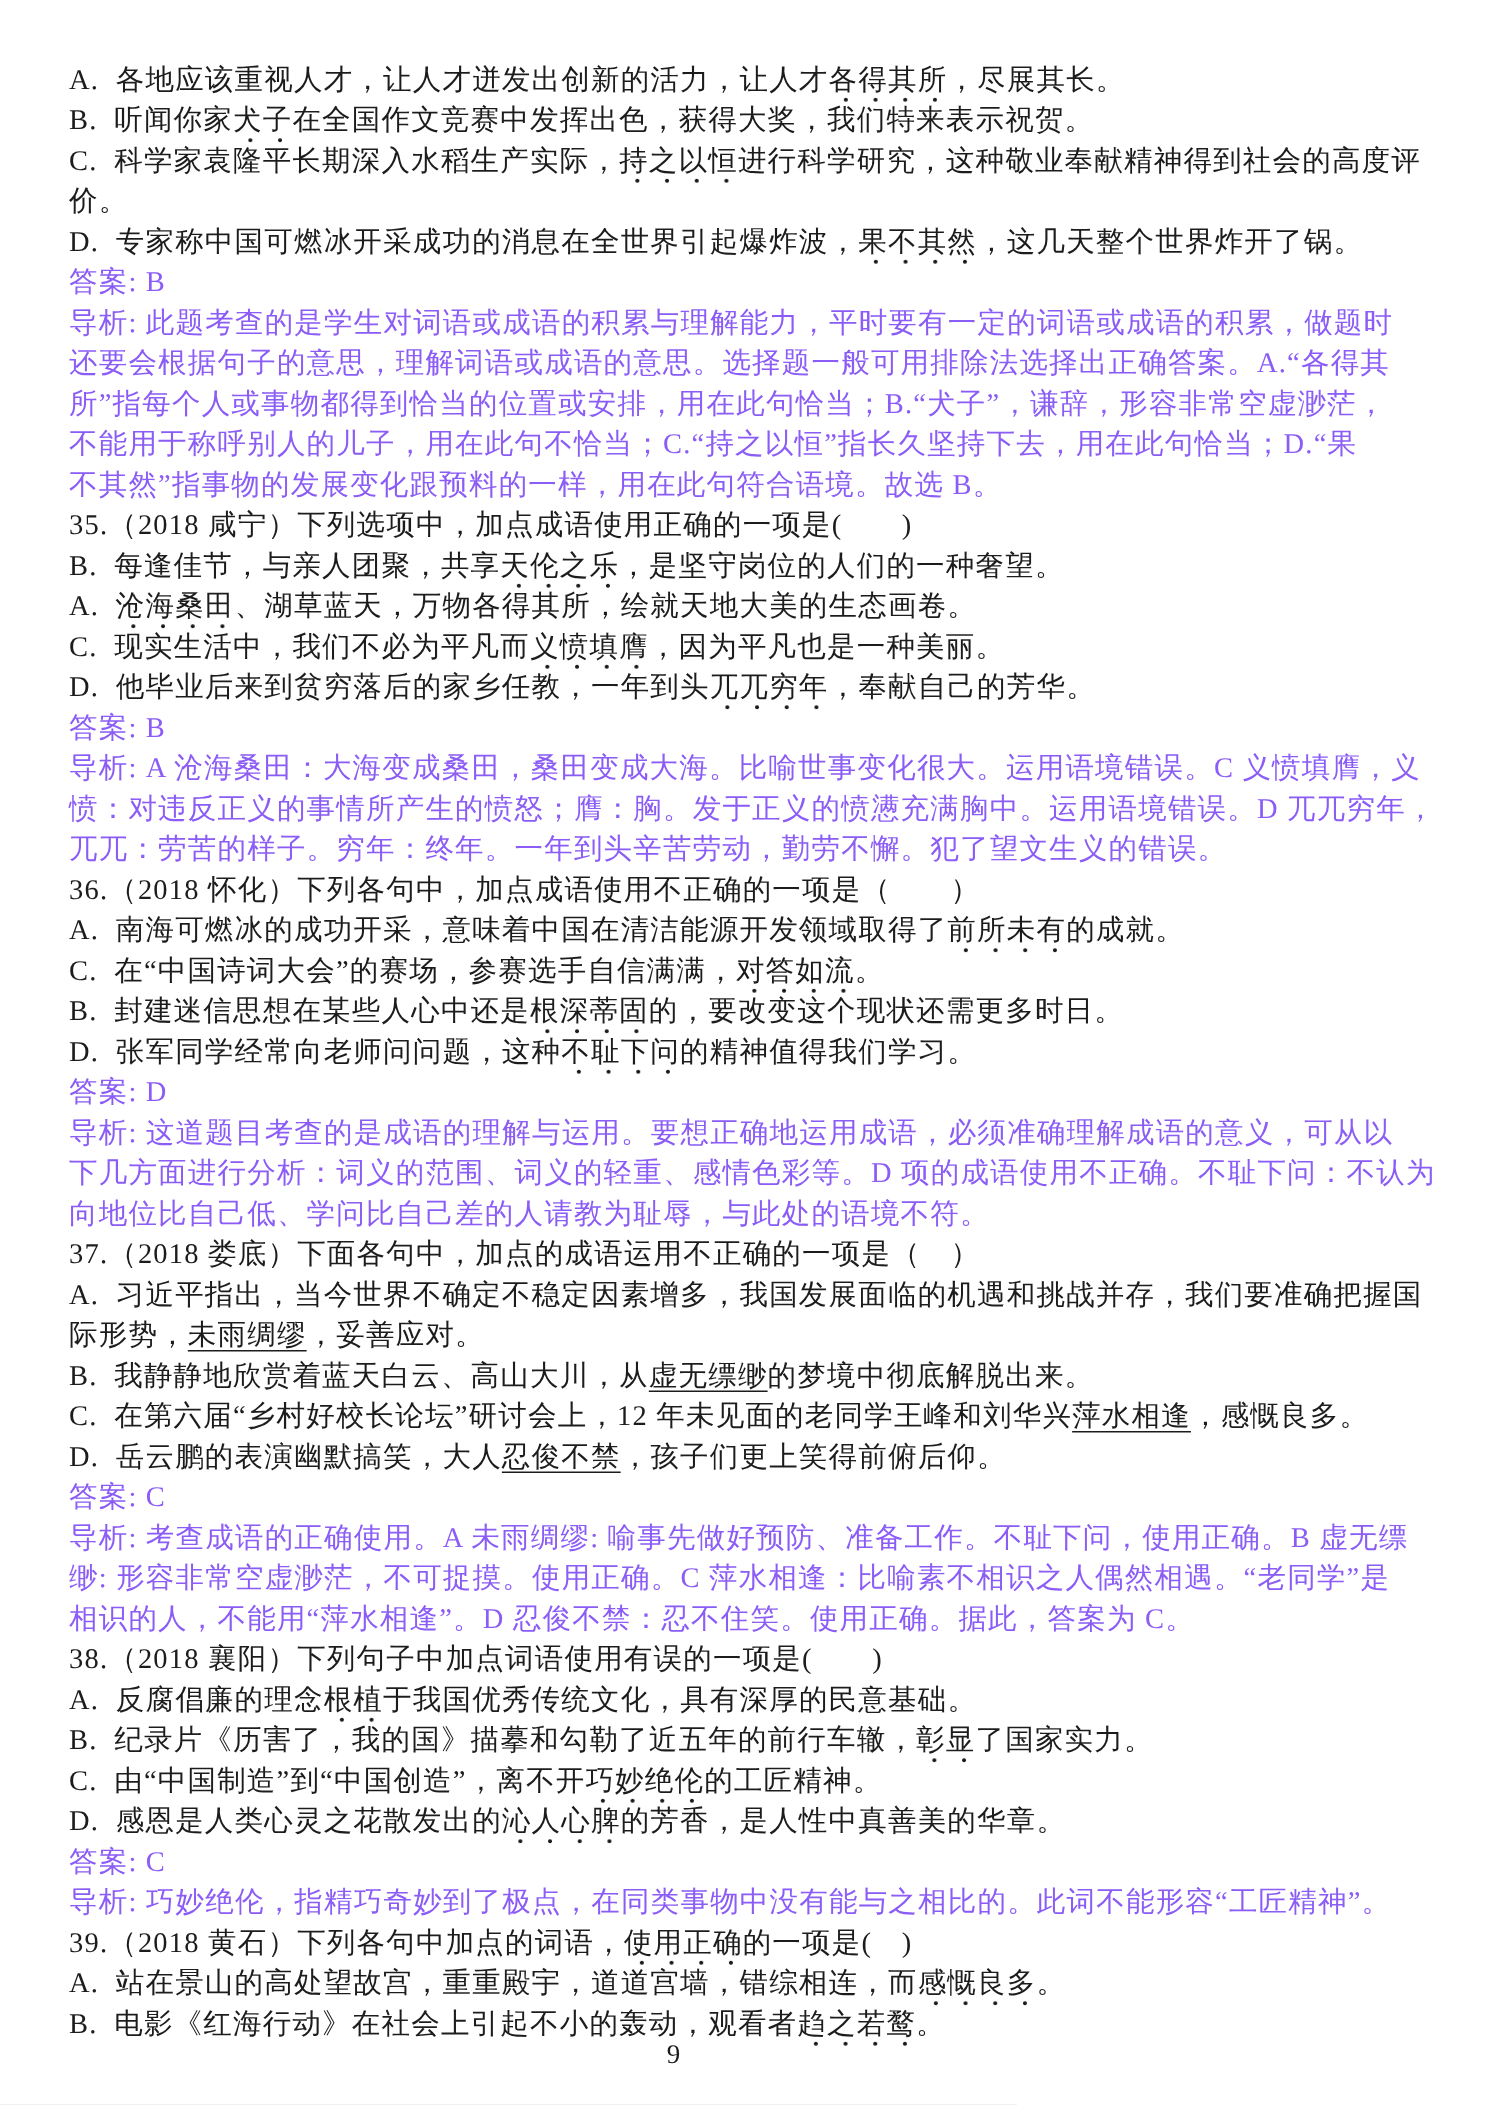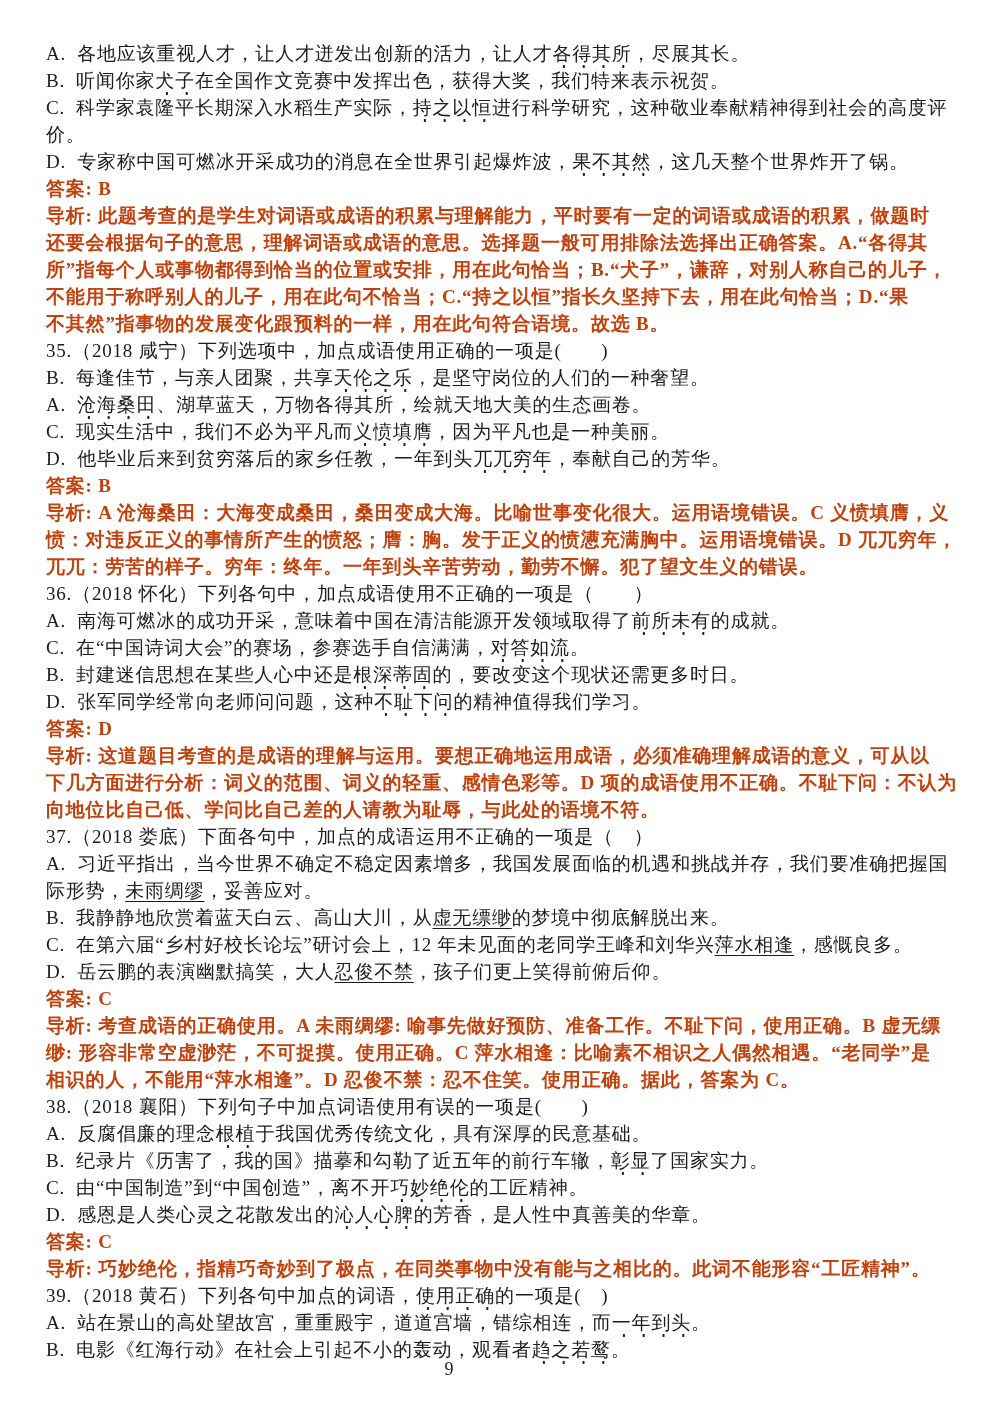--- a/index.html
+++ b/index.html
@@ -19,21 +19,21 @@
     top: 40px;
     width: 904px;
   }
   .line {
     font-size: 19px;
     line-height: 27px;
     height: 27px;
     letter-spacing: 0.8px;
     white-space: pre;
   }
-  .blue { color: #c2410c; font-weight: bold; }
+  .blue { color: #8b5cf6; }
   .dot {
     background-image: radial-gradient(circle, currentColor 1.1px, transparent 1.5px);
     background-size: calc(1em + 0.8px) 5px;
     background-repeat: repeat-x;
     background-position: 2px 100%;
     padding-bottom: 5px;
   }
   .ul {
     text-decoration: underline;
     text-underline-offset: 4px;
@@ -56,21 +56,21 @@
 <div class="page">
   <div class="content">
       <div class="line"><span>A.  各地应该重视人才，让人才迸发出创新的活力，让人才</span><span class="dot">各得其所</span><span>，尽展其长。</span></div>
       <div class="line"><span>B.  听闻你家</span><span class="dot">犬子</span><span>在全国作文竞赛中发挥出色，获得大奖，我们特来表示祝贺。</span></div>
       <div class="line"><span>C.  科学家袁隆平长期深入水稻生产实际，</span><span class="dot">持之以恒</span><span>进行科学研究，这种敬业奉献精神得到社会的高度评</span></div>
       <div class="line"><span>价。</span></div>
       <div class="line"><span>D.  专家称中国可燃冰开采成功的消息在全世界引起爆炸波，</span><span class="dot">果不其然</span><span>，这几天整个世界炸开了锅。</span></div>
       <div class="line blue"><span>答案: B</span></div>
       <div class="line blue"><span>导析: 此题考查的是学生对词语或成语的积累与理解能力，平时要有一定的词语或成语的积累，做题时</span></div>
       <div class="line blue"><span>还要会根据句子的意思，理解词语或成语的意思。选择题一般可用排除法选择出正确答案。A.“各得其</span></div>
-      <div class="line blue"><span>所”指每个人或事物都得到恰当的位置或安排，用在此句恰当；B.“犬子”，谦辞，对别人称自己的儿子，</span></div>
+      <div class="line blue"><span>所”指每个人或事物都得到恰当的位置或安排，用在此句恰当；B.“犬子”，谦辞，形容非常空虚渺茫，</span></div>
       <div class="line blue"><span>不能用于称呼别人的儿子，用在此句不恰当；C.“持之以恒”指长久坚持下去，用在此句恰当；D.“果</span></div>
       <div class="line blue"><span>不其然”指事物的发展变化跟预料的一样，用在此句符合语境。故选 B。</span></div>
       <div class="line"><span>35.（2018 咸宁）下列选项中，加点成语使用正确的一项是(　　)</span></div>
       <div class="line"><span>B.  每逢佳节，与亲人团聚，共享</span><span class="dot">天伦之乐</span><span>，是坚守岗位的人们的一种奢望。</span></div>
       <div class="line"><span>A.  </span><span class="dot">沧海桑田</span><span>、湖草蓝天，万物各得其所，绘就天地大美的生态画卷。</span></div>
       <div class="line"><span>C.  现实生活中，我们不必为平凡而</span><span class="dot">义愤填膺</span><span>，因为平凡也是一种美丽。</span></div>
       <div class="line"><span>D.  他毕业后来到贫穷落后的家乡任教，一年到头</span><span class="dot">兀兀穷年</span><span>，奉献自己的芳华。</span></div>
       <div class="line blue"><span>答案: B</span></div>
       <div class="line blue"><span>导析: A 沧海桑田：大海变成桑田，桑田变成大海。比喻世事变化很大。运用语境错误。C 义愤填膺，义</span></div>
       <div class="line blue"><span>愤：对违反正义的事情所产生的愤怒；膺：胸。发于正义的愤懑充满胸中。运用语境错误。D 兀兀穷年，</span></div>
@@ -95,17 +95,17 @@
       <div class="line blue"><span>缈: 形容非常空虚渺茫，不可捉摸。使用正确。C 萍水相逢：比喻素不相识之人偶然相遇。“老同学”是</span></div>
       <div class="line blue"><span>相识的人，不能用“萍水相逢”。D 忍俊不禁：忍不住笑。使用正确。据此，答案为 C。</span></div>
       <div class="line"><span>38.（2018 襄阳）下列句子中加点词语使用有误的一项是(　　)</span></div>
       <div class="line"><span>A.  反腐倡廉的理念</span><span class="dot">根植</span><span>于我国优秀传统文化，具有深厚的民意基础。</span></div>
       <div class="line"><span>B.  纪录片《历害了，我的国》描摹和勾勒了近五年的前行车辙，</span><span class="dot">彰显</span><span>了国家实力。</span></div>
       <div class="line"><span>C.  由“中国制造”到“中国创造”，离不开</span><span class="dot">巧妙绝伦</span><span>的工匠精神。</span></div>
       <div class="line"><span>D.  感恩是人类心灵之花散发出的</span><span class="dot">沁人心脾</span><span>的芳香，是人性中真善美的华章。</span></div>
       <div class="line blue"><span>答案: C</span></div>
       <div class="line blue"><span>导析: 巧妙绝伦，指精巧奇妙到了极点，在同类事物中没有能与之相比的。此词不能形容“工匠精神”。</span></div>
       <div class="line"><span>39.（2018 黄石）下列各句中加点的词语，</span><span class="dot">使用正确</span><span>的一项是(　)</span></div>
-      <div class="line"><span>A.  站在景山的高处望故宫，重重殿宇，道道宫墙，错综相连，而</span><span class="dot">一年到头</span><span>。</span></div>
+      <div class="line"><span>A.  站在景山的高处望故宫，重重殿宇，道道宫墙，错综相连，而</span><span class="dot">感慨良多</span><span>。</span></div>
       <div class="line"><span>B.  电影《红海行动》在社会上引起不小的轰动，观看者</span><span class="dot">趋之若鹜</span><span>。</span></div>
     </div>
   <div class="page-number">9</div>
 </div>
 
 </body></html>

